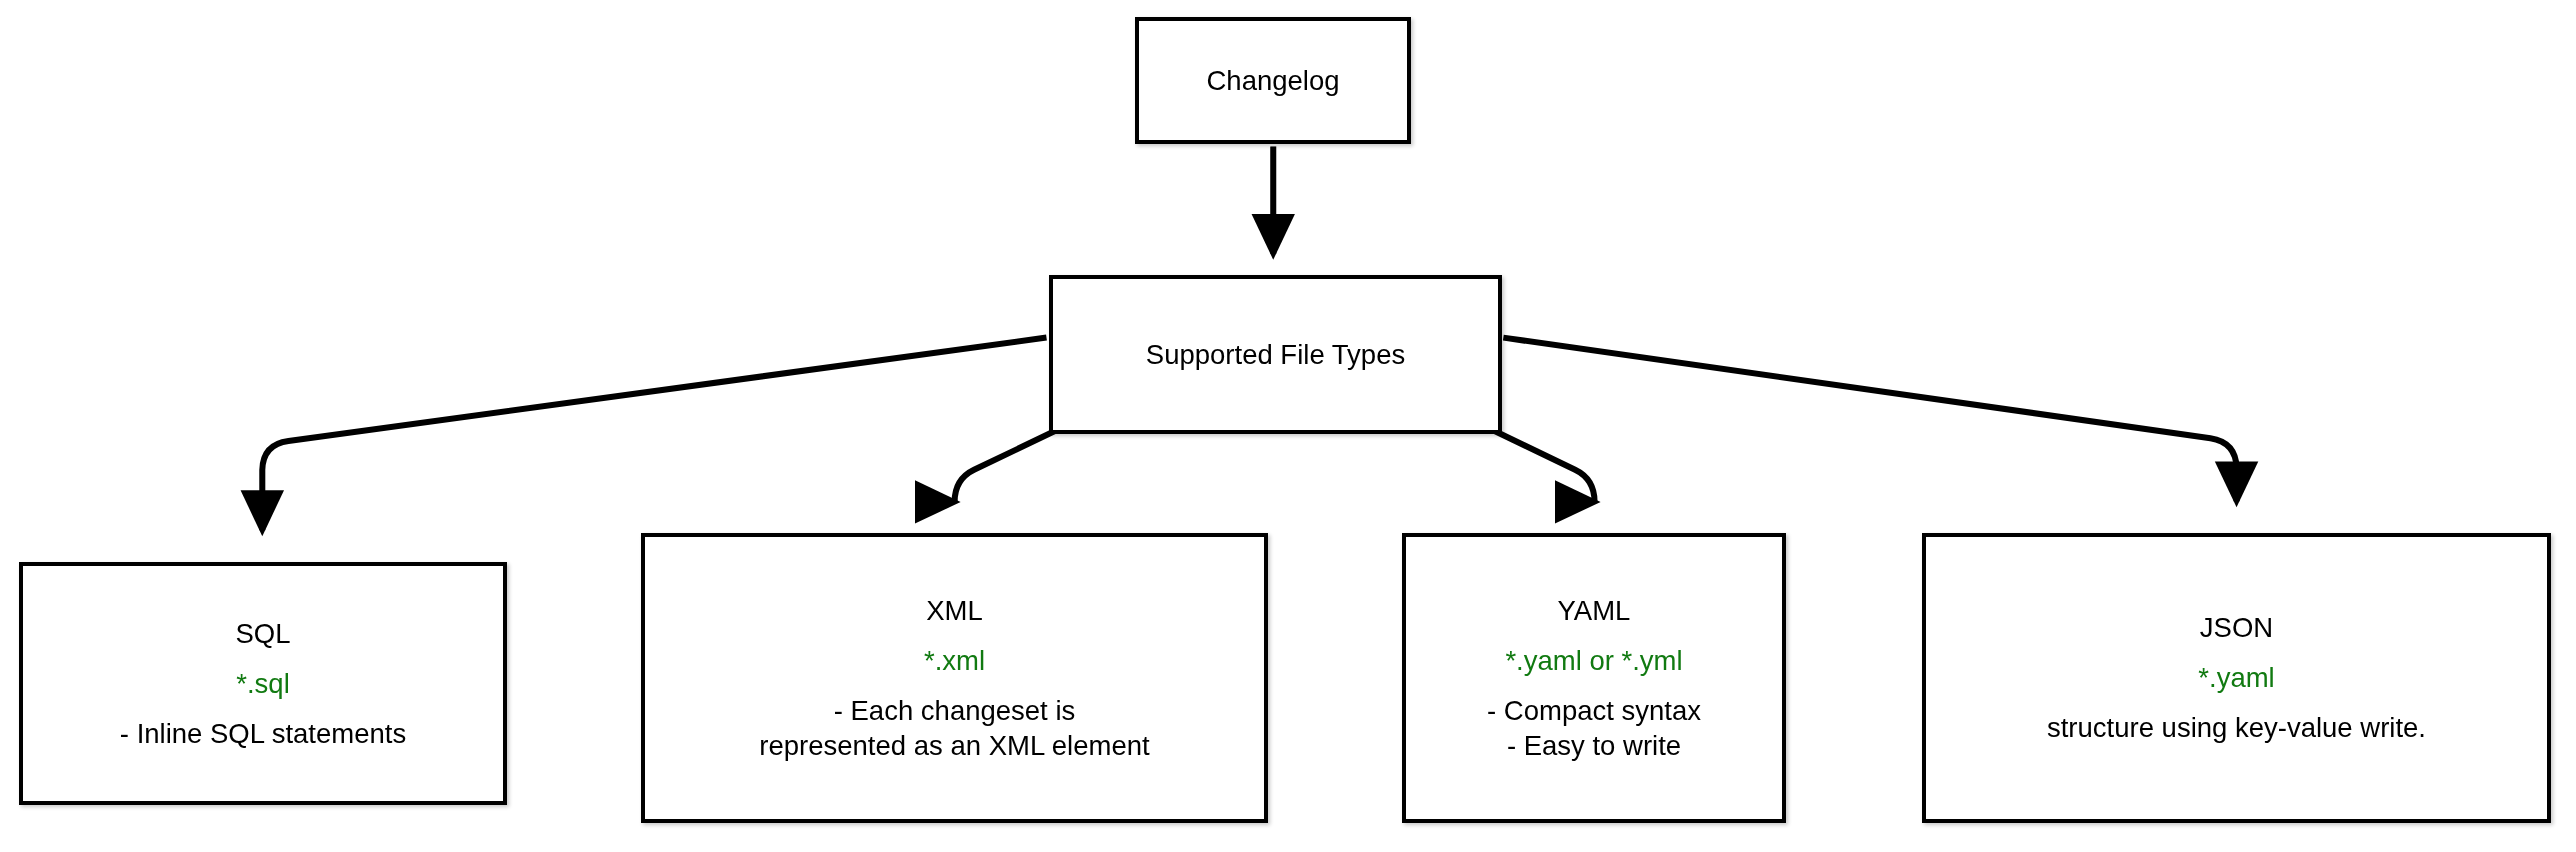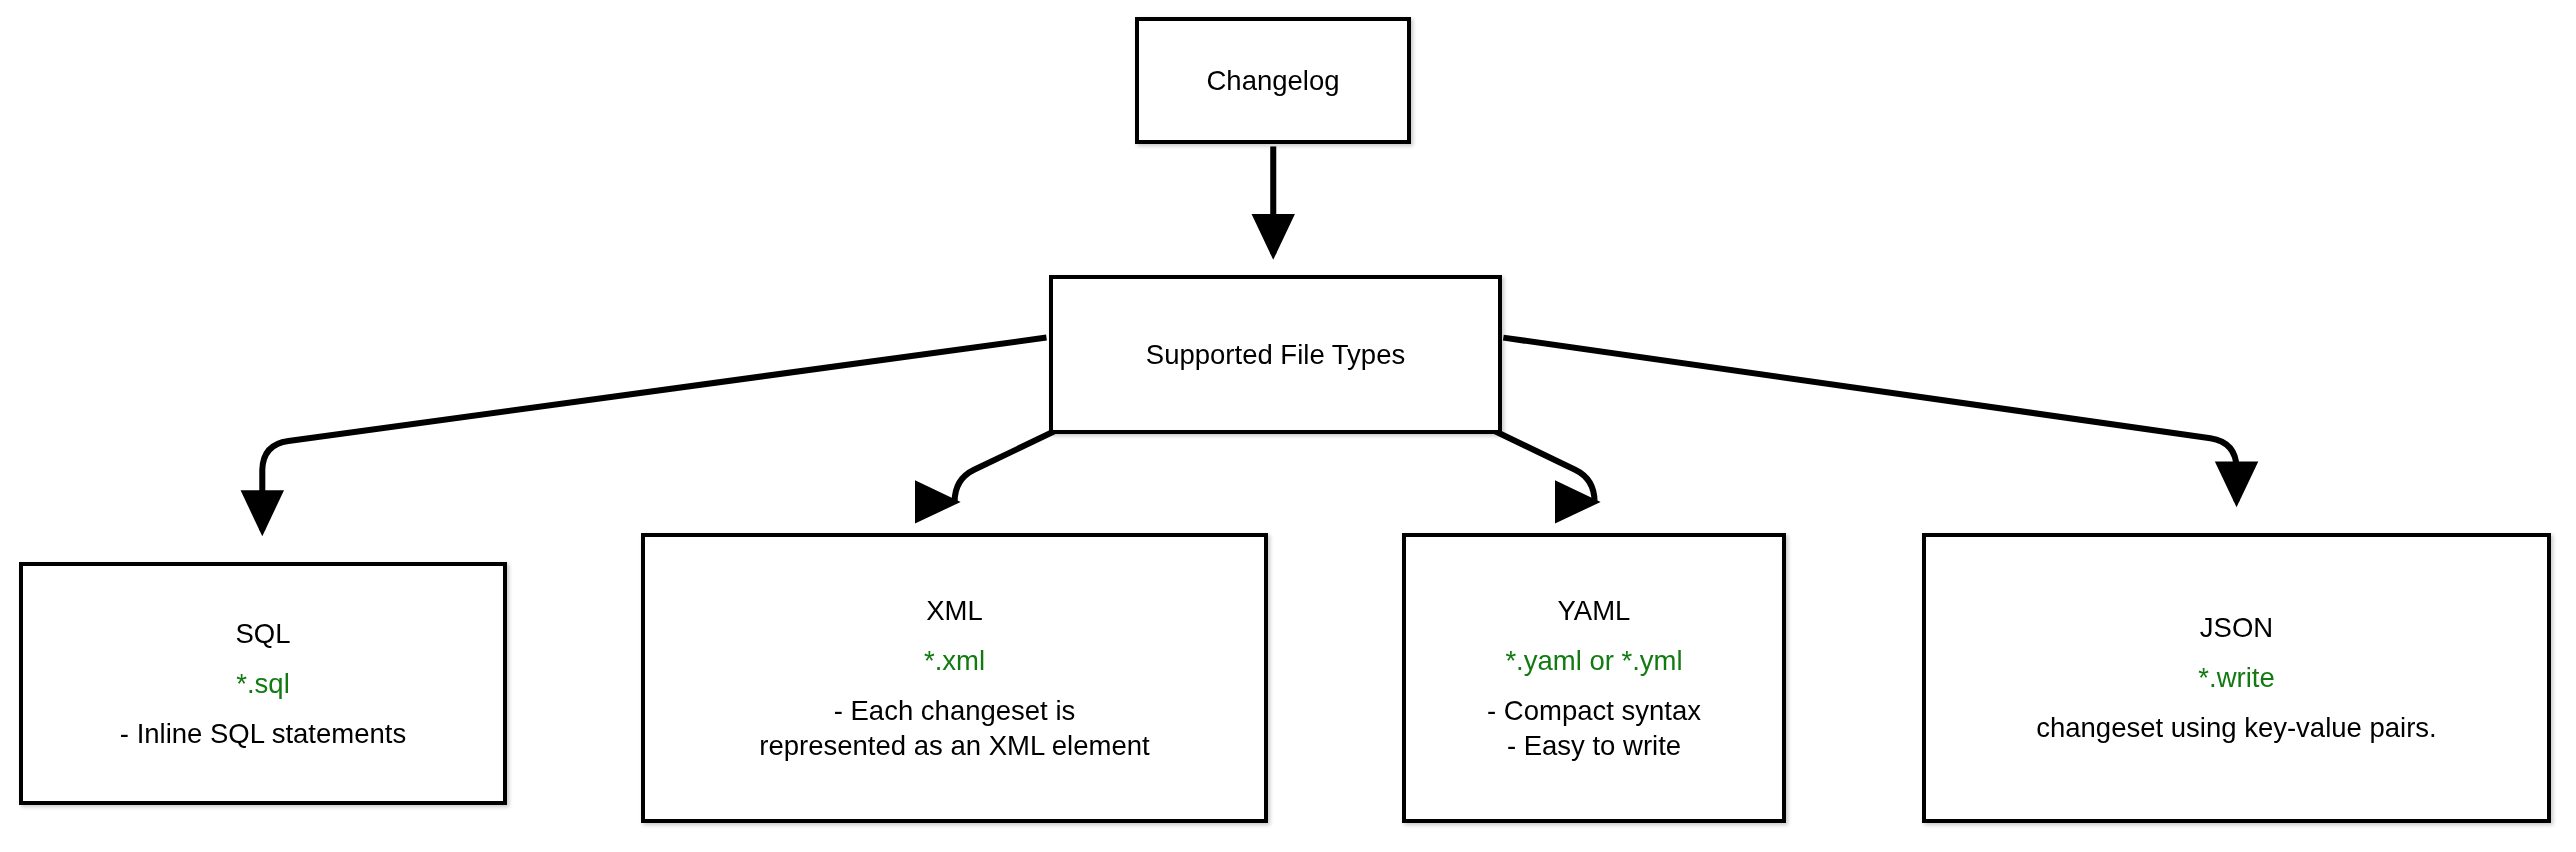--- a/index.html
+++ b/index.html
@@ -124,18 +124,18 @@
 
   <div class="node leaf" id="node-yaml">
     <span class="line title">YAML</span>
     <span class="line green ext">*.yaml or *.yml</span>
     <span class="line desc">- Compact syntax</span>
     <span class="line desc">- Easy to write</span>
   </div>
 
   <div class="node leaf" id="node-json">
     <span class="line title">JSON</span>
-    <span class="line green ext">*.write</span>
-    <span class="line desc">changeset using key-value pairs.</span>
+    <span class="line green ext">*.yaml</span>
+    <span class="line desc">structure using key-value write.</span>
   </div>
 
 </div>
 
 
 </body></html>

